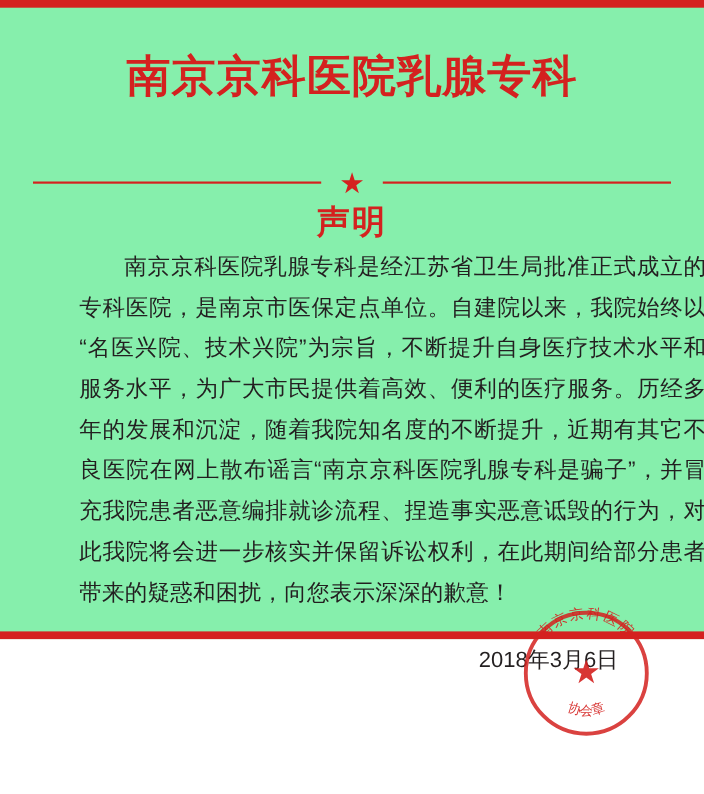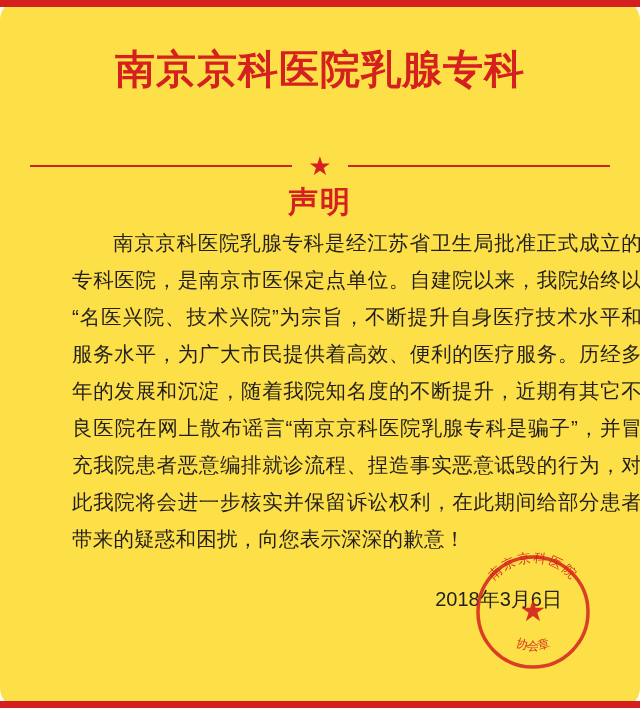--- a/index.html
+++ b/index.html
@@ -10,24 +10,23 @@
     width: 640px;
     height: 722px;
     background: #ffffff;
     font-family: "Liberation Sans", "DejaVu Sans", sans-serif;
     overflow: hidden;
     position: relative;
   }
   .page {
     position: relative;
     width: 640px;
-    height: 708px;
-    background: #fde047;
+    height: 581px;
+    background: #86efac;
     box-sizing: border-box;
-    border-radius: 20px;
   }
   
   .top-rule {
     position: absolute;
     top: 0;
     left: 0;
     width: 640px;
     height: 7px;
     background: #d4211f;
   }

